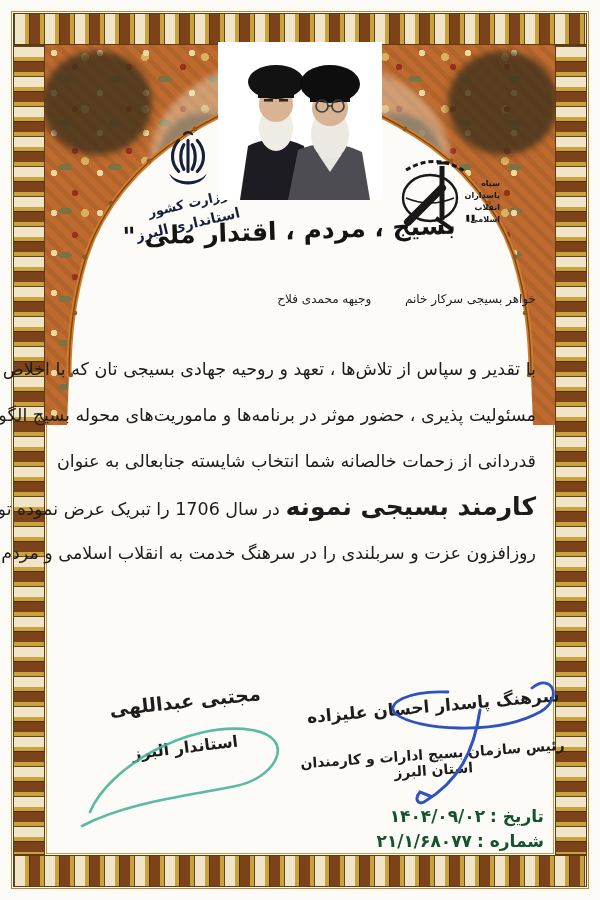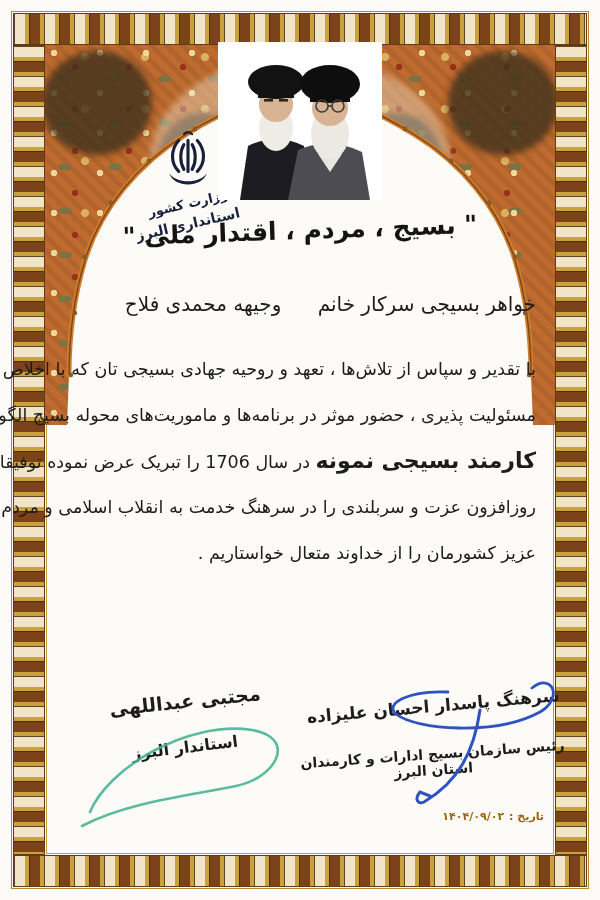--- a/index.html
+++ b/index.html
@@ -46,41 +46,41 @@
   .emblem-left .t1{font-size:13px;margin-top:2px;}
   .emblem-left .t2{font-size:14px;}
   .photo{position:absolute;left:218px;top:42px;width:164px;height:158px;z-index:3;background:#fff;}
   .emblem-right{position:absolute;left:388px;right:auto;top:148px;width:120px;height:100px;z-index:3;direction:ltr;}
   
   .slogan{
     position:absolute;left:0;right:0;top:216px;z-index:4;text-align:center;
     font-size:25px;font-weight:bold;transform:rotate(-2deg);letter-spacing:1px;color:#141414;
   }
   
-  .salutation{position:absolute;right:64px;left:64px;top:292px;z-index:4;font-size:20px;}
+  .salutation{position:absolute;right:64px;left:64px;top:292px;z-index:4;font-size:12px;}
   .salutation .prefix{margin-left:30px;}
   .bodytext{position:absolute;right:64px;left:80px;top:346px;z-index:4;}
   .bline{
     height:46px;line-height:46px;font-size:17.5px;
     text-align:justify;text-align-last:justify;text-justify:inter-word;
     white-space:nowrap;overflow:visible;
   }
   .bline.last{text-align-last:right;}
-  .bline b{font-size:22px;}
+  .bline b{font-size:25px;}
   
   .sign{position:absolute;z-index:4;text-align:center;}
   .sign-left{left:70px;top:690px;width:230px;height:140px;}
   .sign-right{left:300px;top:668px;width:266px;height:160px;}
   .sig-name{font-weight:bold;font-size:19px;transform:rotate(-6deg);}
   .sign-right .sig-name{font-size:17px;transform:rotate(-5deg);margin-top:28px;}
   .sig-title{font-weight:bold;font-size:16px;transform:rotate(-7deg);margin-top:26px;}
   .sign-right .sig-title{font-size:14px;transform:rotate(-4deg);margin-top:30px;}
   .pen{position:absolute;inset:0;pointer-events:none;}
   
-  .meta{position:absolute;right:56px;top:804px;z-index:5;text-align:right;font-weight:bold;font-size:11px;line-height:25px;color:#a16207;}
+  .meta{position:absolute;right:56px;top:804px;z-index:5;text-align:right;font-weight:bold;font-size:17px;line-height:25px;color:#14532d;}
   .meta .lbl{margin-left:5px;}
 </style>
 </head>
 <body>
 
 <div class="page">
 
   <div class="outer-rule"></div>
   <div class="inner-rule"></div>
 
@@ -164,34 +164,53 @@
       <ellipse cx="112" cy="42" rx="30" ry="19" fill="#0e0e0e"></ellipse>
       <rect x="92" y="52" width="40" height="8" fill="#0e0e0e"></rect>
       <g stroke="#3a3a3a" stroke-width="1.6" fill="none">
         <circle cx="104" cy="64" r="6"></circle>
           <circle cx="120" cy="64" r="6"></circle>
         <path d="M110,64 L114,64"></path>
       </g>
     </svg>
   </div>
 
+  <div class="emblem-right">
+    <svg width="120" height="100" viewBox="0 0 120 100">
+      <g stroke="#181818" fill="none">
+        <path d="M18,22 Q48,4 78,24" stroke-width="3" stroke-dasharray="5,3"></path>
+        <ellipse cx="42" cy="50" rx="27" ry="23" stroke-width="2.4"></ellipse>
+        <path d="M18,50 Q42,60 66,50" stroke-width="1.6"></path>
+        <path d="M20,74 L54,40" stroke-width="8" stroke-linecap="round"></path>
+        <path d="M54,18 L54,72" stroke-width="5"></path>
+        <path d="M48,70 L62,80" stroke-width="4"></path>
+        <path d="M49,15 L61,15" stroke-width="3"></path>
+      </g>
+      <g font-family="DejaVu Sans, sans-serif" font-size="8" font-weight="bold" fill="#181818" text-anchor="start" direction="rtl">
+        <text x="112" y="38">سپاه</text>
+        <text x="112" y="50">پاسداران</text>
+        <text x="112" y="62">انقلاب</text>
+        <text x="112" y="74">اسلامی</text>
+      </g>
+    </svg>
+  </div>
 
   <div class="slogan">" بسیج ، مردم ، اقتدار ملی "</div>
 
   <div class="salutation">
     <span class="prefix">خواهر بسیجی سرکار خانم</span>
     <span class="name">وجیهه محمدی فلاح</span>
   </div>
 
   <div class="bodytext">
     <div class="bline">با تقدیر و سپاس از تلاش‌ها ، تعهد و روحیه جهادی بسیجی تان که با اخلاص</div>
     <div class="bline">مسئولیت پذیری ، حضور موثر در برنامه‌ها و ماموریت‌های محوله بسیج الگوی</div>
+    <div class="bline">قدردانی از زحمات خالصانه شما انتخاب شایسته جنابعالی به عنوان</div>
     <div class="bline"><b>کارمند بسیجی نمونه</b><span> در سال 1706 را تبریک عرض نموده توفیقات</span></div>
     <div class="bline">روزافزون عزت و سربلندی را در سرهنگ خدمت به انقلاب اسلامی و مردم</div>
-    <div class="bline last">عزیز کشورمان را از خداوند متعال خواستاریم .</div>
   </div>
 
   <div class="sign sign-left">
     <div class="sig-name">مجتبی عبداللهی</div>
     <div class="sig-title">استاندار البرز</div>
     <svg class="pen" viewBox="0 0 230 140">
       <path d="M20,122 C38,78 118,30 182,40 C228,48 206,88 166,96 C118,106 58,112 12,136" fill="none" stroke="#49b298" stroke-width="2.6" stroke-linecap="round" opacity="0.9"></path>
     </svg>
   </div>
 
@@ -201,15 +220,18 @@
     <svg class="pen" viewBox="0 0 266 160">
       <path d="M232,20 C252,4 264,30 240,44 C196,68 116,62 96,46 C84,36 108,22 148,24" fill="none" stroke="#2e52c0" stroke-width="2.8" stroke-linecap="round"></path>
       <path d="M180,42 C174,84 158,114 124,134 C118,137 114,131 120,124 L130,128" fill="none" stroke="#2e52c0" stroke-width="3" stroke-linecap="round"></path>
     </svg>
   </div>
 
   <div class="meta">
     <div>
       <span class="lbl">تاریخ :</span><span>۱۴۰۴/۰۹/۰۲</span>
     </div>
+    <div>
+      <span class="lbl">شماره :</span><span>۲۱/۱/۶۸۰۷۷</span>
+    </div>
   </div>
 
 </div>
 
 </body></html>

